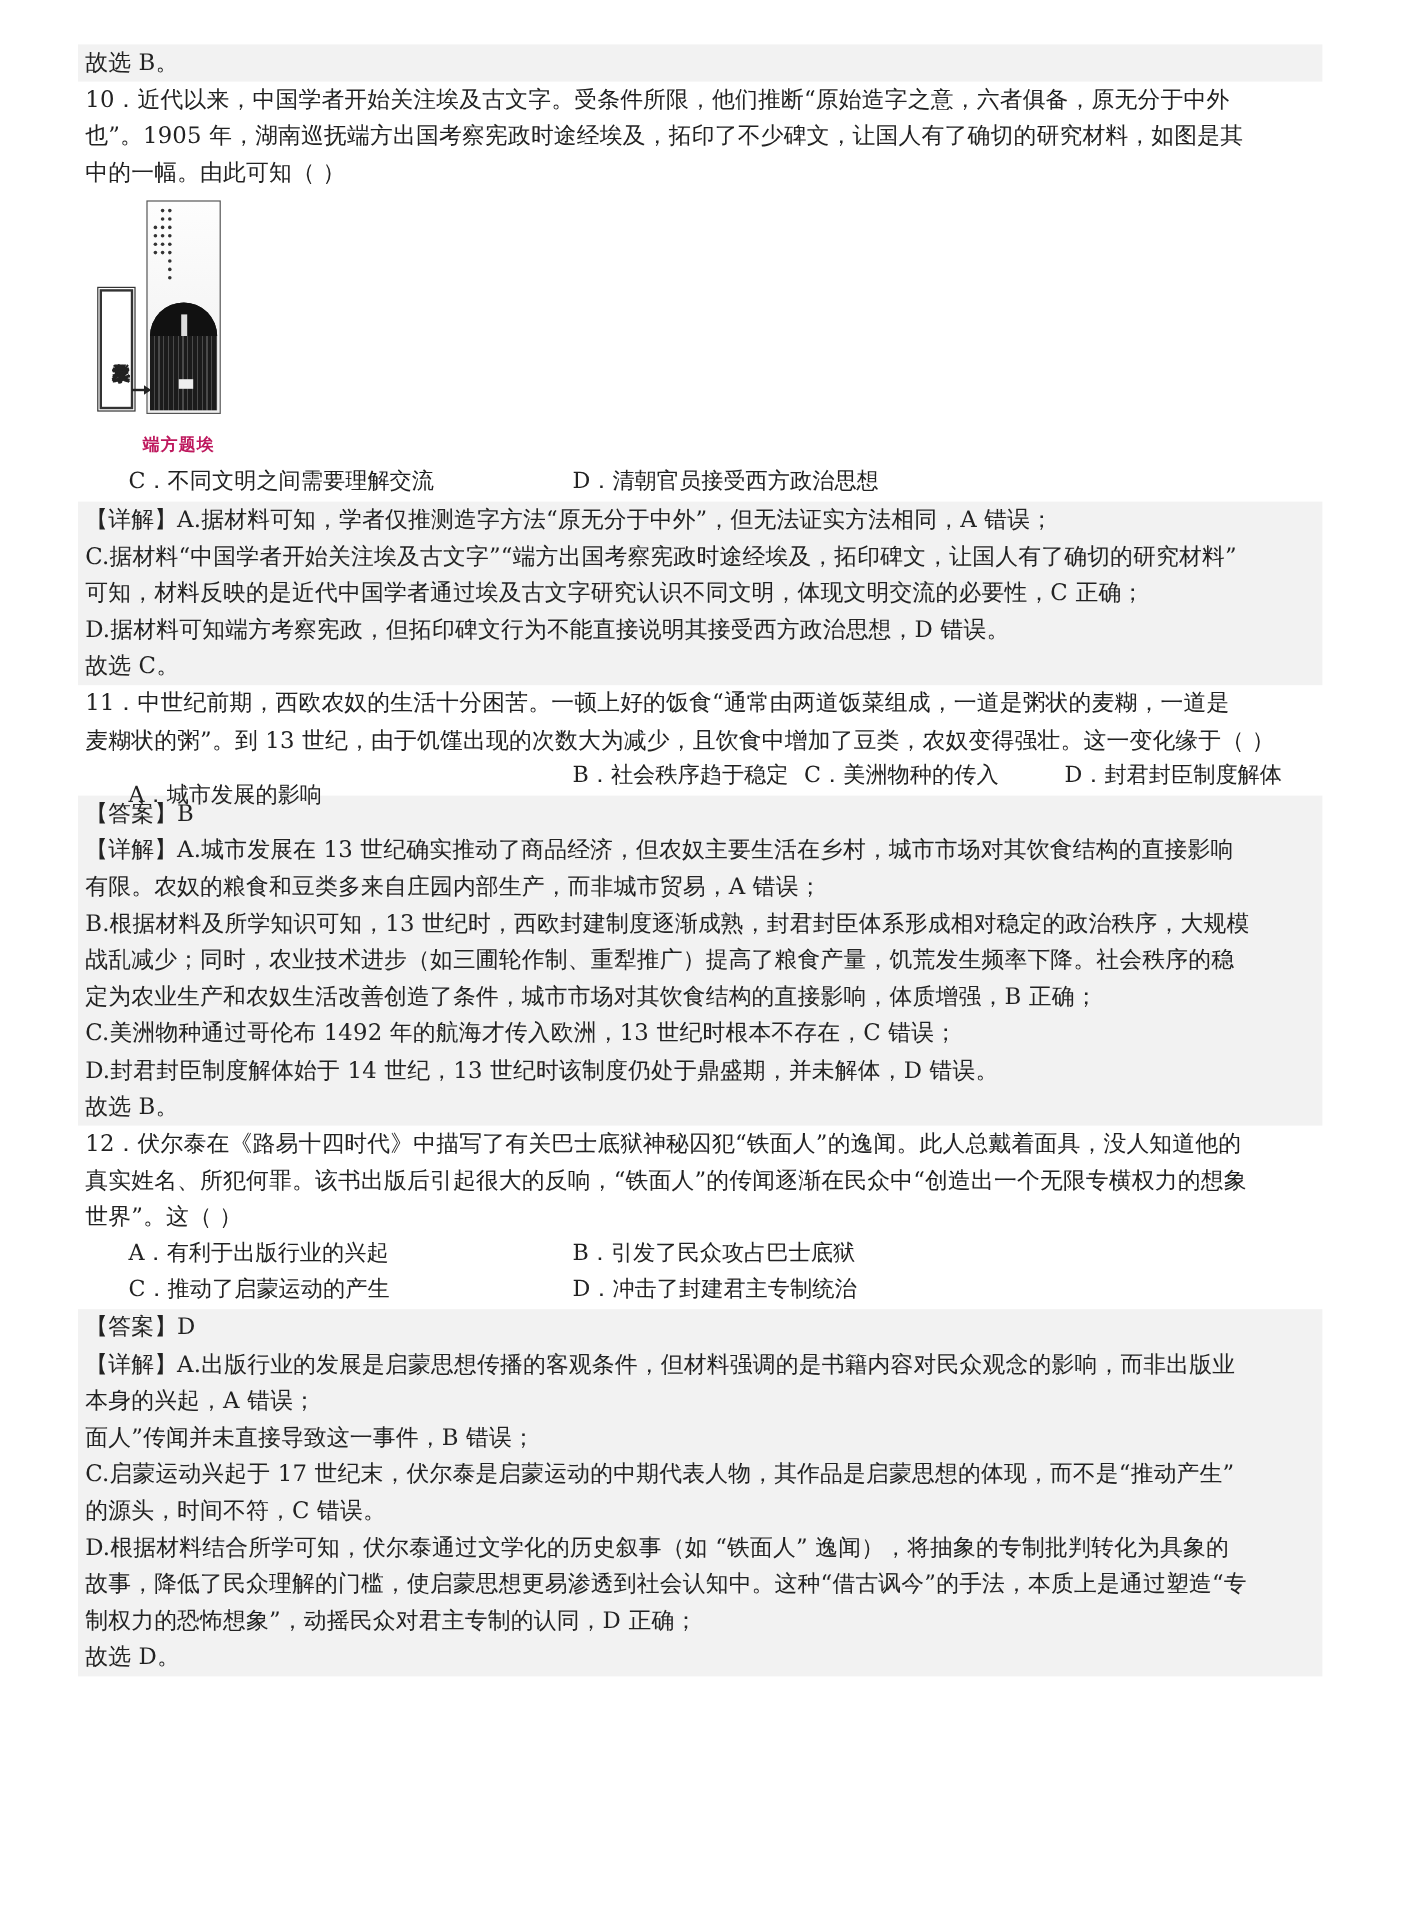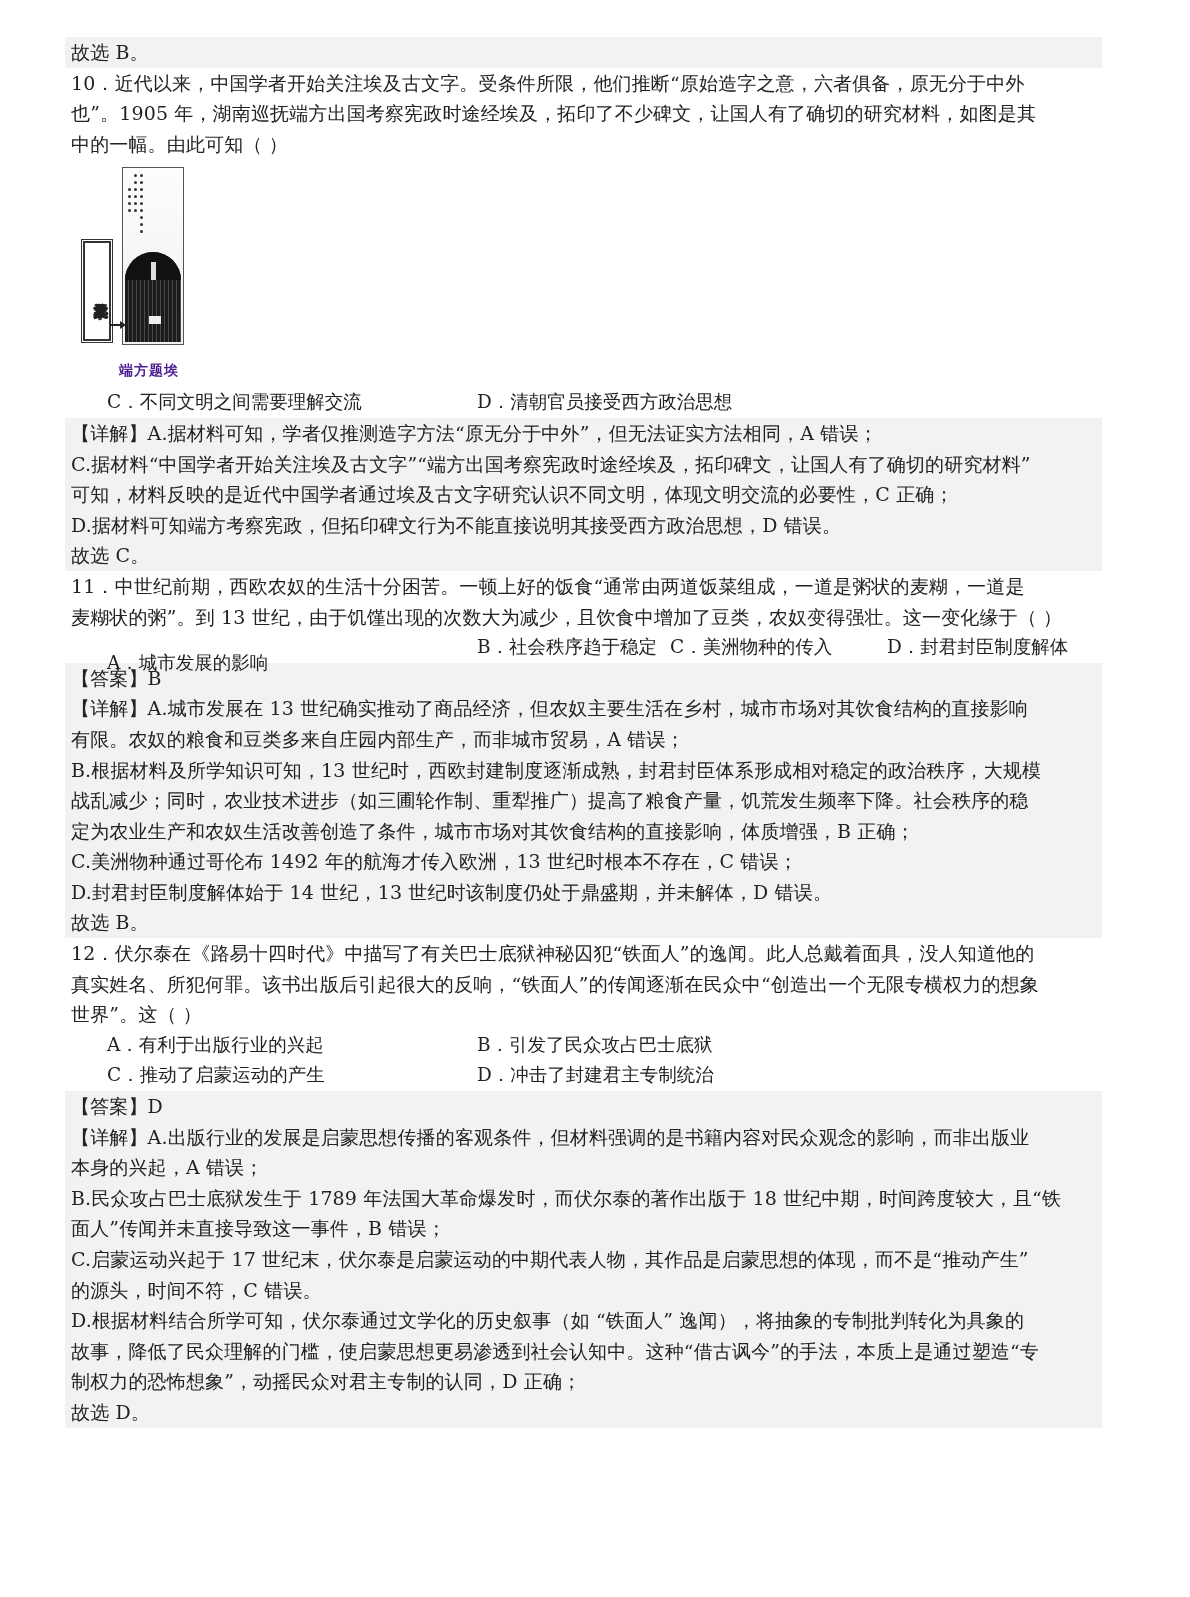--- a/index.html
+++ b/index.html
@@ -38,21 +38,21 @@
       position: absolute; left: 18px; top: 82px; width: 24px; height: 96px;
       border: 2px solid #333; outline: 1px solid #333; outline-offset: 1px;
       background: #fff; font-family: "DejaVu Sans", sans-serif; font-weight: bold;
       font-size: 15px; line-height: 16px; text-align: center; color: #222;
       writing-mode: vertical-rl; letter-spacing: 0px;
     }
     .fig-arrow { position: absolute; left: 45px; top: 165px; width: 12px; height: 2px; background: #222; }
     .fig-arrow::after { content:""; position:absolute; right:-4px; top:-3px; border-left:6px solid #222; border-top:4px solid transparent; border-bottom:4px solid transparent; }
     .fig-caption {
       position: absolute; left: 54px; top: 203px; font-family: "DejaVu Sans", sans-serif;
-      font-weight: bold; font-size: 14px; color: #4c1d95; letter-spacing: 1px;
+      font-weight: bold; font-size: 14px; color: #be185d; letter-spacing: 1px;
     }
   </style>
 </head>
 <body>
 
 <div class="page">
 
   <div class="line gray">故选 B。</div>
 
   <div>
@@ -143,21 +143,20 @@
       <span class="opt opt-b">B．引发了民众攻占巴士底狱</span>
     </div>
     <div class="opt-row">
       <span class="opt opt-a">C．推动了启蒙运动的产生</span>
       <span class="opt opt-b">D．冲击了封建君主专制统治</span>
     </div>
     <div class="gray">
       <div class="line">【答案】D</div>
       <div class="line">【详解】A.出版行业的发展是启蒙思想传播的客观条件，但材料强调的是书籍内容对民众观念的影响，而非出版业</div>
       <div class="line">本身的兴起，A 错误；</div>
-      <div class="line">B.民众攻占巴士底狱发生于 1789 年法国大革命爆发时，而伏尔泰的著作出版于 18 世纪中期，时间跨度较大，且“铁</div>
       <div class="line">面人”传闻并未直接导致这一事件，B 错误；</div>
       <div class="line">C.启蒙运动兴起于 17 世纪末，伏尔泰是启蒙运动的中期代表人物，其作品是启蒙思想的体现，而不是“推动产生”</div>
       <div class="line">的源头，时间不符，C 错误。</div>
       <div class="line">D.根据材料结合所学可知，伏尔泰通过文学化的历史叙事（如 “铁面人” 逸闻），将抽象的专制批判转化为具象的</div>
       <div class="line">故事，降低了民众理解的门槛，使启蒙思想更易渗透到社会认知中。这种“借古讽今”的手法，本质上是通过塑造“专</div>
       <div class="line">制权力的恐怖想象”，动摇民众对君主专制的认同，D 正确；</div>
       <div class="line">故选 D。</div>
     </div>
   </div>
 

